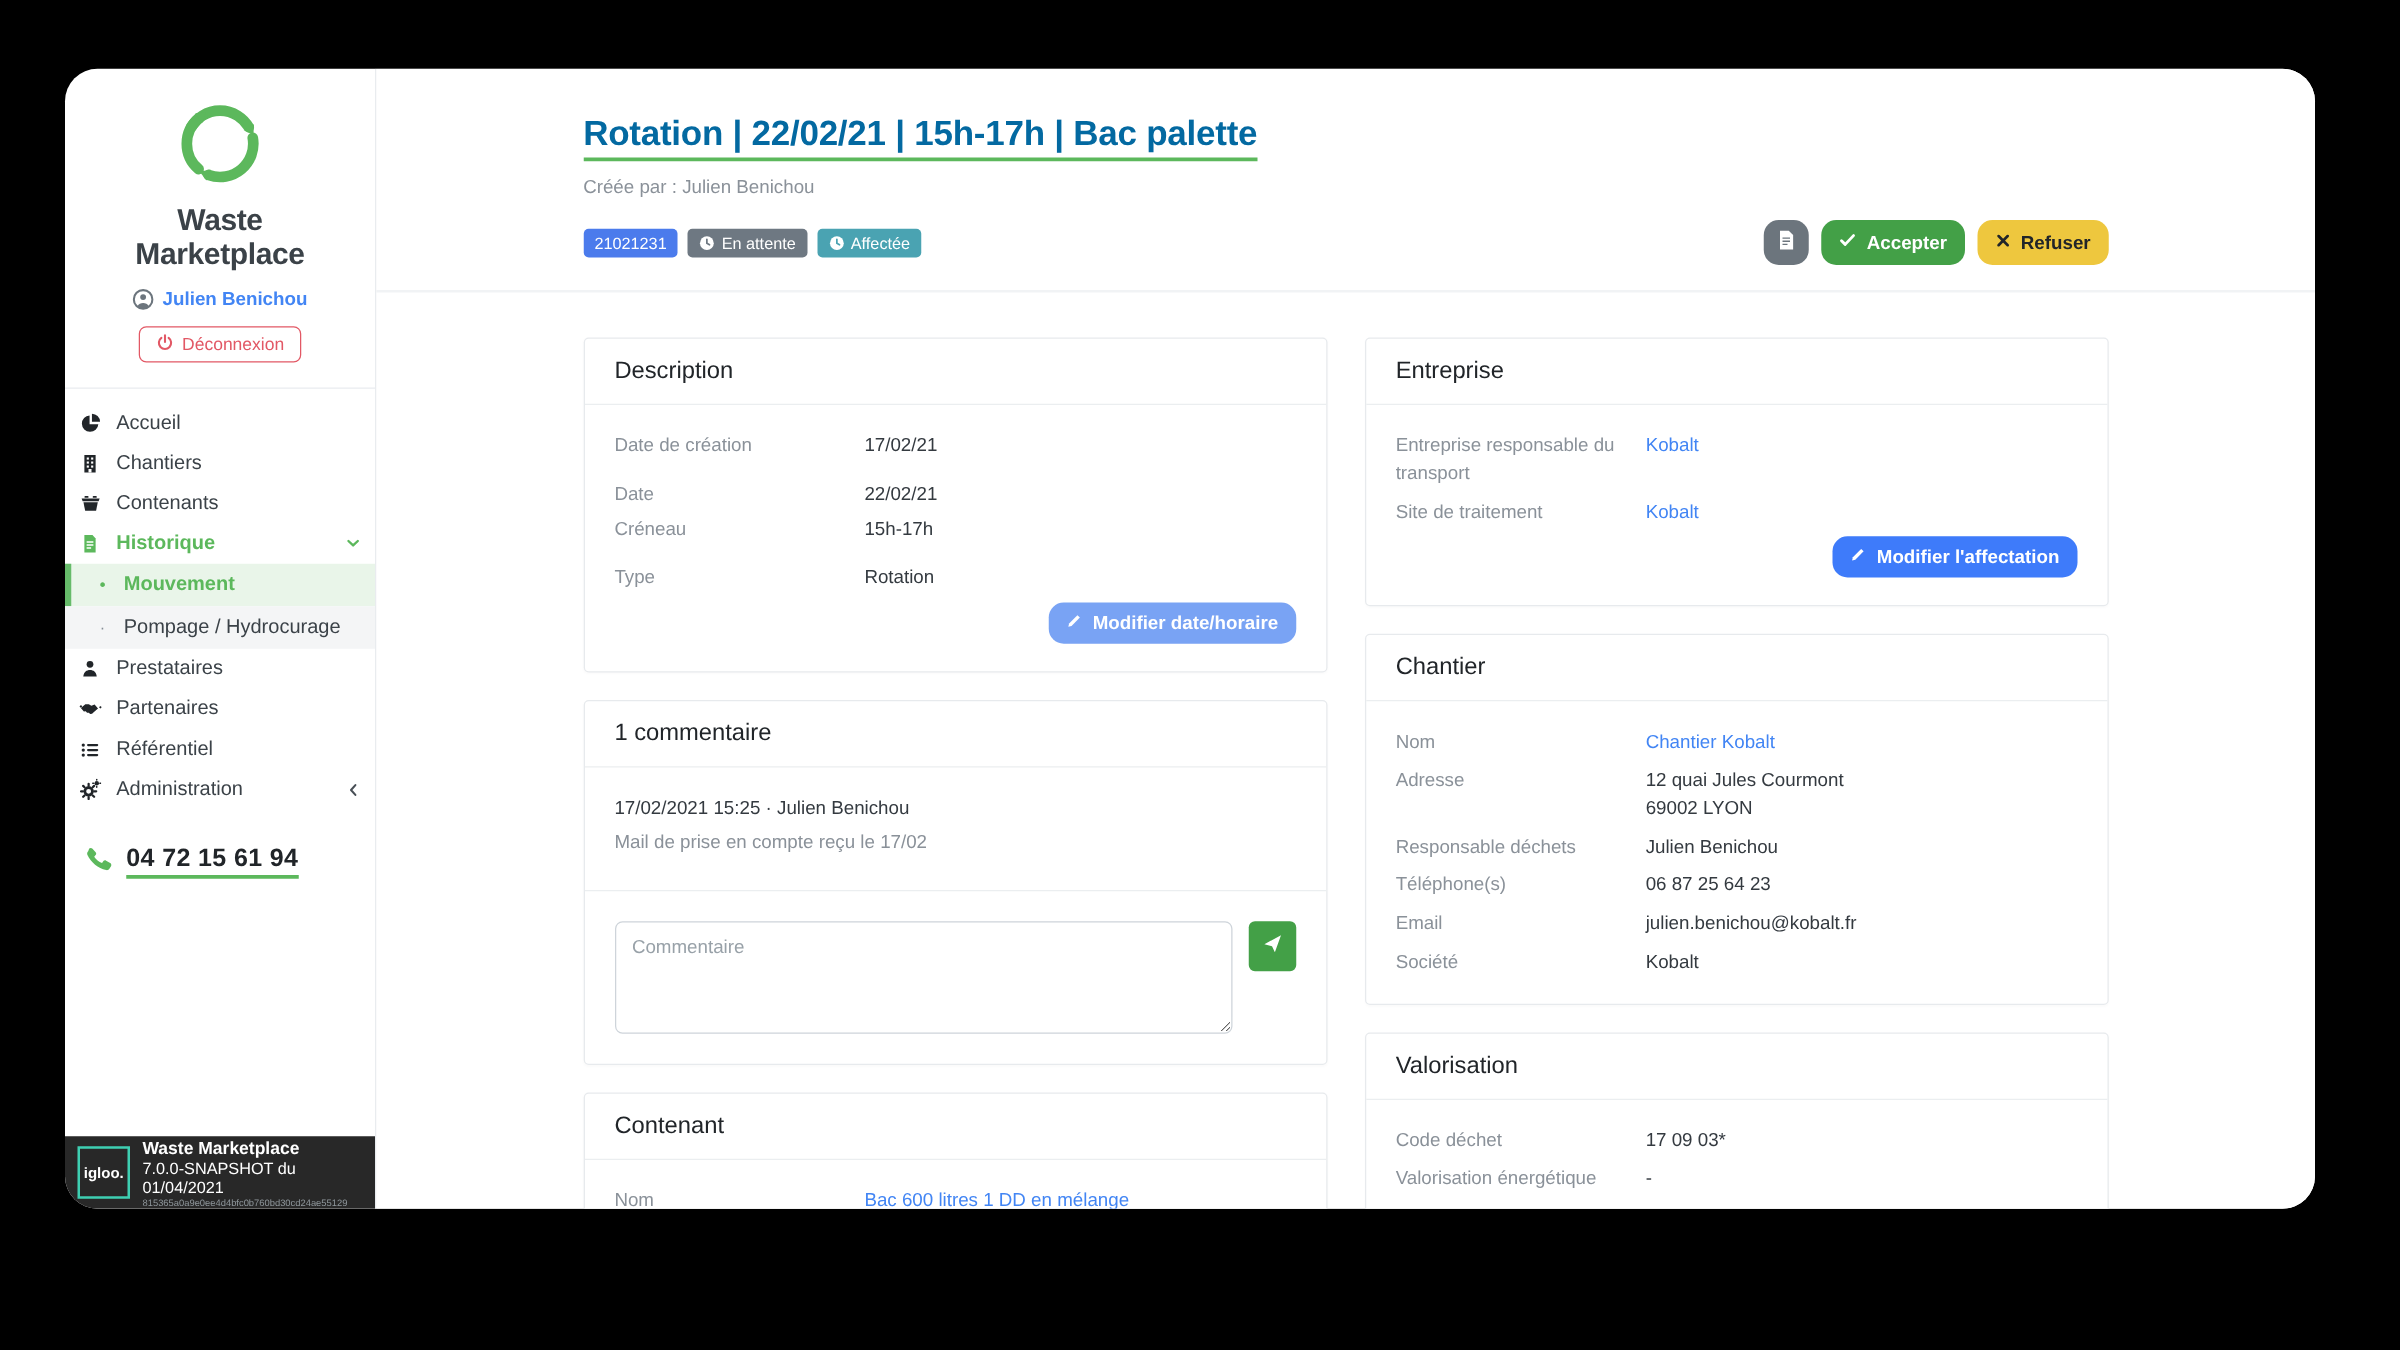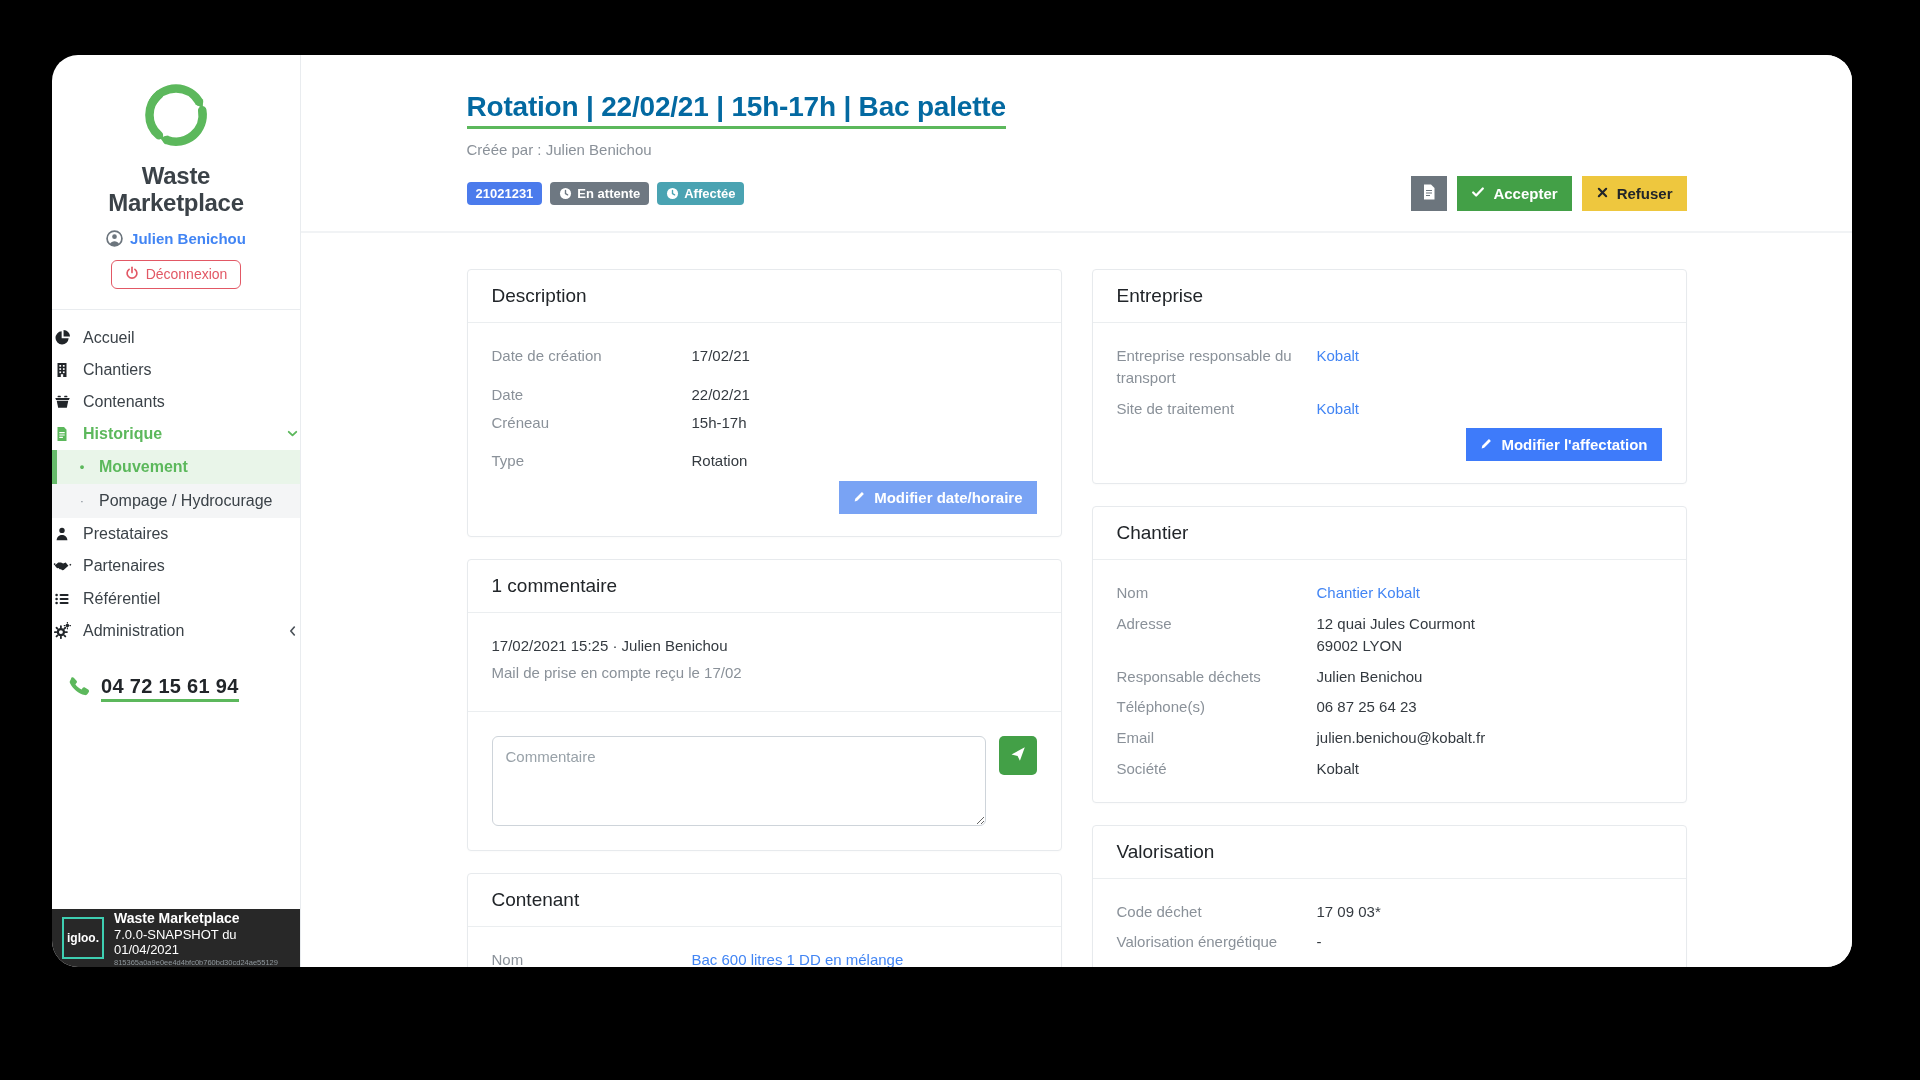--- a/index.html
+++ b/index.html
@@ -13,21 +13,21 @@
   }
   
   .sidebar{width:248px;flex:none;border-right:1px solid #e9ecef;display:flex;flex-direction:column;position:relative;}
   .brand{text-align:center;padding-top:22px;}
   .brand-title{font-size:24px;font-weight:800;color:#3b4248;line-height:1.12;letter-spacing:-.3px;margin:6px auto 0;width:160px;}
   .user-row{display:flex;justify-content:center;align-items:center;gap:7px;margin-top:13px;color:#4285f4;font-weight:700;font-size:15px;cursor:pointer;}
   .user-row .uicon{color:#6c757d;display:flex;}
   .logout{margin:13px auto 0;display:flex;align-items:center;gap:7px;border:1px solid #e25865;color:#e25865;background:#fff;border-radius:6px;padding:5px 13px;font-size:14px;font-family:inherit;cursor:pointer;}
   .sep{border:none;border-top:1px solid #e9ecef;margin:20px 0 12px;}
   .menu{font-size:16px;}
-  .mi{display:flex;align-items:center;gap:11px;padding:7px 0;color:#3b4248;cursor:pointer;}
+  .mi{display:flex;align-items:center;gap:11px;padding:7px 10px;color:#3b4248;cursor:pointer;}
   .mi .ic{width:20px;flex:none;display:flex;justify-content:center;color:#212529;}
   .mi.green{color:#5cb85c;font-weight:700;}
   .mi.green .ic{color:#5cb85c;}
   .mi .chev{margin-left:auto;display:flex;}
   .mi.sub{padding:8px 14px 8px 24px;background:#f4f5f6;color:#3b4248;}
   .mi.sub .dot{width:12px;flex:none;text-align:center;color:#868e96;font-size:13px;}
   .mi.sub.active{background:#e9f5e9;border-left:5px solid #66bb6a;padding-left:19px;color:#5cb85c;font-weight:700;}
   .mi.sub.active .dot{color:#5cb85c;}
   .phone-row{display:flex;align-items:center;gap:11px;margin:28px 0 0 16px;cursor:pointer;}
   .phone-num{font-size:20px;font-weight:800;color:#212529;border-bottom:3px solid #5cb85c;padding-bottom:1px;letter-spacing:.3px;}
@@ -38,29 +38,29 @@
   .ver .v2{color:#fff;font-size:13px;margin-top:1px;}
   .ver .v3{color:#8f979c;font-size:7.5px;margin-top:1px;white-space:nowrap;}
   
   .main{flex:1;overflow:hidden;background:#fff;}
   .content{width:1220px;margin:0 auto;}
   .header-band{border-bottom:2px solid #f1f3f5;padding-top:36px;}
   .title{font-size:28px;font-weight:800;color:#0369a1;display:inline-block;border-bottom:3px solid #5cb85c;padding-bottom:3px;margin:0;letter-spacing:-.2px;}
   .created{margin-top:12px;color:#8a9199;font-size:15px;}
   .meta-row{display:flex;justify-content:space-between;align-items:center;margin:18px 0 0;padding-bottom:20px;}
   .badges{display:flex;gap:8px;}
-  .badge{font-size:13px;font-weight:700;color:#fff;border-radius:4px;padding:4px 9px;display:inline-flex;align-items:center;gap:5px;}
+  .badge{font-size:13px;font-weight:400;color:#fff;border-radius:4px;padding:4px 9px;display:inline-flex;align-items:center;gap:5px;}
   .badge.id{background:#4b7bec;}
   .badge.gray{background:#6e7882;}
   .badge.teal{background:#4aa3b2;}
   .badge .clock{display:flex;}
   .badge.gray .clock path{stroke:#6e7882;}
   .badge.teal .clock path{stroke:#4aa3b2;}
   .actions{display:flex;gap:10px;}
-  .btn{display:inline-flex;align-items:center;gap:8px;border:none;border-radius:0;font-size:15px;font-weight:600;padding:8px 14px;cursor:pointer;font-family:inherit;}
+  .btn{display:inline-flex;align-items:center;gap:8px;border:none;border-radius:12px;font-size:15px;font-weight:600;padding:8px 14px;cursor:pointer;font-family:inherit;}
   .btn.file{background:#6c757d;color:#fff;padding:8px 11px;}
   .btn.accept{background:#43a047;color:#fff;}
   .btn.refuse{background:#eec73e;color:#212529;}
   .cards-band{padding-top:36px;}
   .columns{display:flex;gap:30px;align-items:flex-start;}
   .col{width:595px;display:flex;flex-direction:column;gap:22px;}
   .card{border:1px solid #e7eaed;border-radius:4px;background:#fff;box-shadow:0 1px 2px rgba(0,0,0,.02);}
   .card-h{padding:15px 24px;font-size:19px;color:#212529;font-weight:500;border-bottom:1px solid #ebeef0;}
   .card-b{padding:22px 24px;}
   .row{display:flex;font-size:15px;margin-bottom:9px;}

